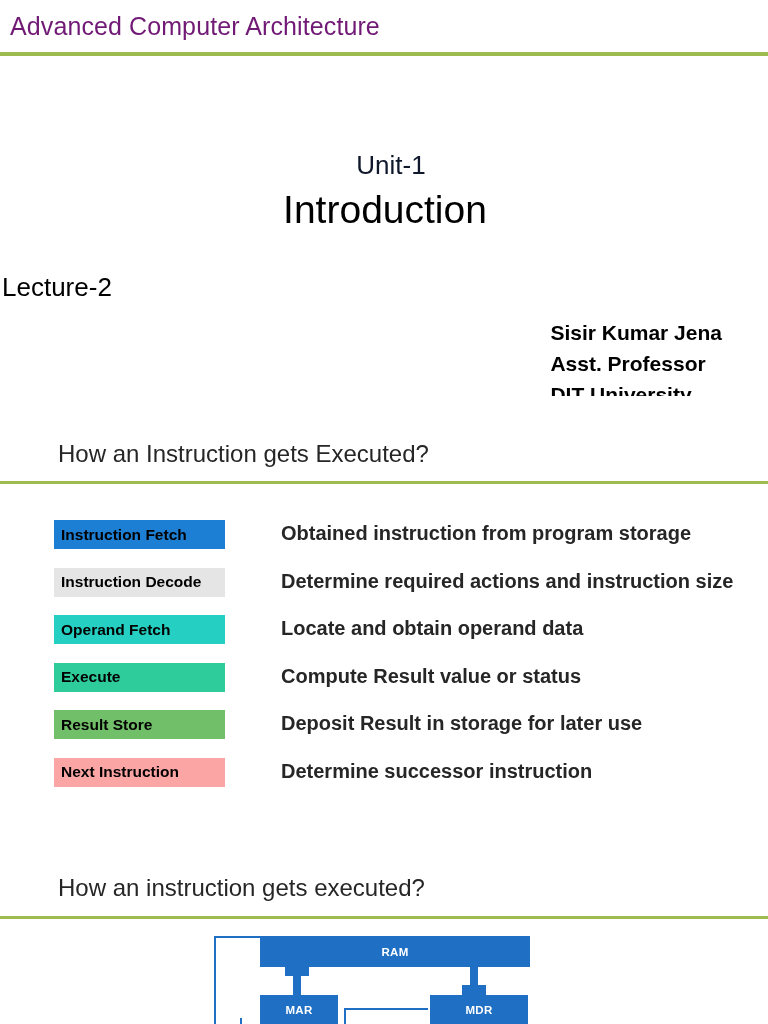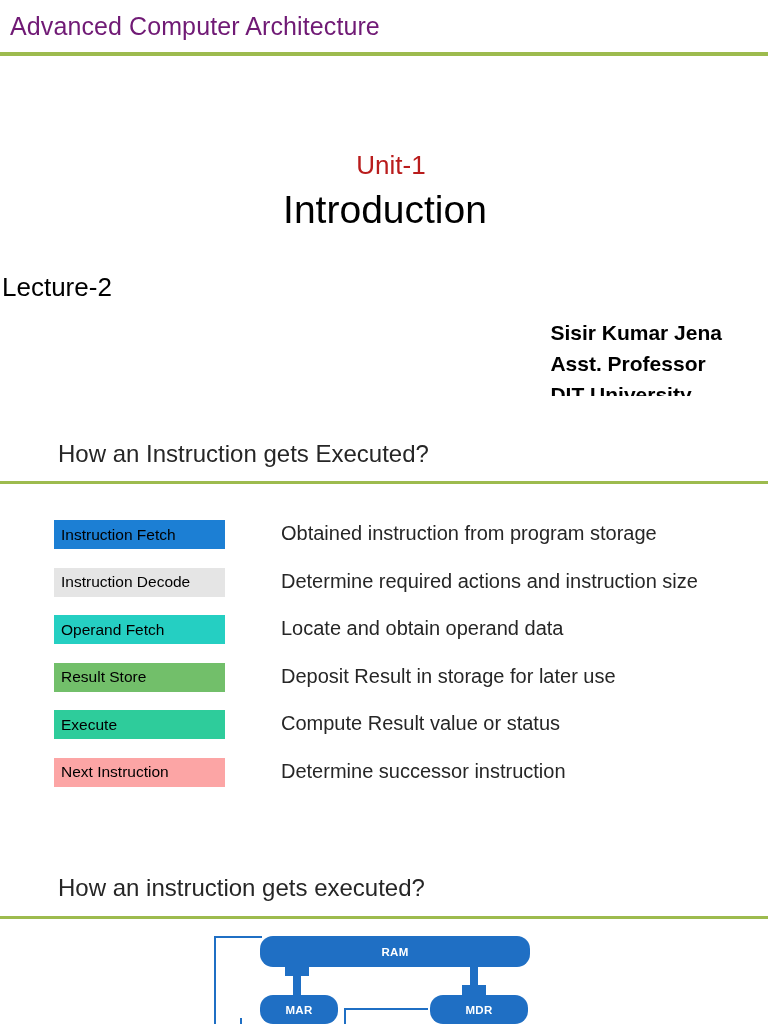--- a/index.html
+++ b/index.html
@@ -19,21 +19,21 @@
     position:absolute; left:10px; top:12px;
     font-size:25px; color:#701a75; font-weight:400;
     letter-spacing:0.1px;
   }
   .s1-rule {
     position:absolute; left:0; top:52px; width:768px; height:4px;
     background:#9DBB4E;
   }
   .s1-unit {
     position:absolute; top:150px; left:0; width:768px;
-    text-align:center; font-size:26px; color:#b91c1c;
+    text-align:center; font-size:26px; color:#0f172a;
     padding-left:14px;
   }
   .s1-intro {
     position:absolute; top:188px; left:0; width:768px;
     text-align:center; font-size:39px; color:#000;
     padding-left:2px;
   }
   .s1-lecture {
     position:absolute; top:272px; left:0; width:768px;
     font-size:26px; color:#000;
@@ -76,21 +76,21 @@
   
   .slide2 { position:absolute; left:0; top:396px; width:768px; height:432px; background:#fff; }
   .s2-head {
     position:absolute; left:58px; top:44px;
     font-size:24px; color:#262626;
   }
   .s2-rule {
     position:absolute; left:0; top:85px; width:768px; height:3px; background:#9DBB4E;
   }
   .stages { position:absolute; left:54px; top:124px; width:700px; }
-  .stage-row { position:relative; height:47.5px; }
+  .stage-row { position:relative; height:47.5px;font-weight:bold; }
   .stage-box {
     position:absolute; left:0; top:0;
     width:171px; height:29px;
     display:flex; align-items:center;
     padding-left:7px;
     font-size:15.5px; color:#000;
   }
   .stage-desc {
     position:absolute; left:227px; top:2px;
     font-size:20px; color:#262626; white-space:nowrap;
@@ -106,21 +106,20 @@
     position:absolute; left:0; top:88px; width:768px; height:3px; background:#9DBB4E;
   }
   .diagram { position:absolute; left:0; top:100px; width:768px; height:96px; }
   .dbox {
     position:absolute;
     background:#1F6FC4;
     color:#fff;
     display:flex; align-items:center; justify-content:center;
     font-size:11.5px; font-weight:700;
     letter-spacing:0.3px;
-    border-radius:13px;
   }
   .conn { position:absolute; background:#1F6FC4; }
   .connline { position:absolute; border:1.6px solid #1F6FC4; border-radius:0; }
 </style>
 </head>
 <body>
 
 <section class="slide1">
   <div class="s1-title">Advanced Computer Architecture</div>
   <div class="s1-rule"></div>
@@ -155,26 +154,26 @@
     </div>
     <div class="stage-row">
       <div class="stage-box" style="background: #e5e5e5;">Instruction Decode</div>
       <div class="stage-desc">Determine required actions and instruction size</div>
     </div>
     <div class="stage-row">
       <div class="stage-box" style="background: rgb(37, 207, 194);">Operand Fetch</div>
       <div class="stage-desc">Locate and obtain operand data</div>
     </div>
     <div class="stage-row">
+      <div class="stage-box" style="background: rgb(46, 204, 155);">Execute</div>
+      <div class="stage-desc">Compute Result value or status</div>
+    </div>
+    <div class="stage-row">
       <div class="stage-box" style="background: rgb(114, 191, 106);">Result Store</div>
       <div class="stage-desc">Deposit Result in storage for later use</div>
-    </div>
-    <div class="stage-row">
-      <div class="stage-box" style="background: rgb(46, 204, 155);">Execute</div>
-      <div class="stage-desc">Compute Result value or status</div>
     </div>
     <div class="stage-row">
       <div class="stage-box" style="background: #fca5a5;">Next Instruction</div>
       <div class="stage-desc">Determine successor instruction</div>
     </div>
   </div>
 </section>
 
 <div class="band" style="top:828px;"></div>
 <div class="dit-logo" style="left:722px; top:830px;">

